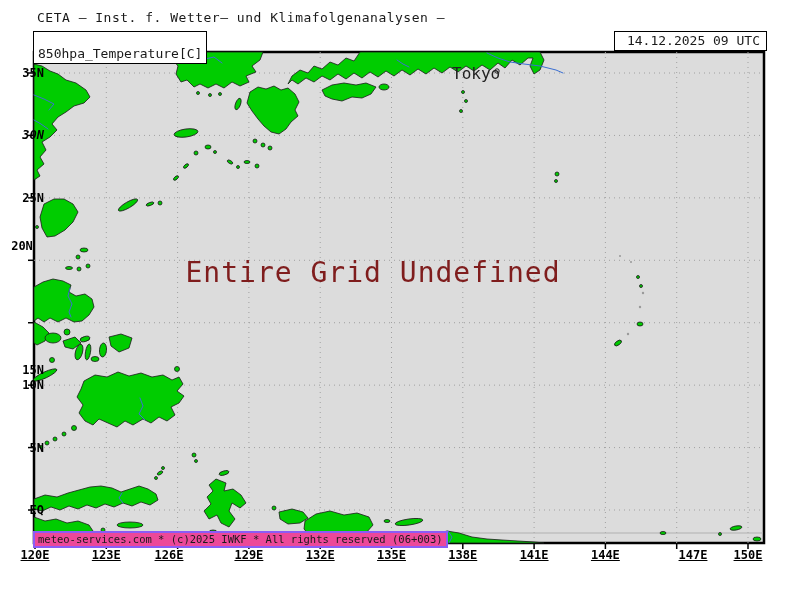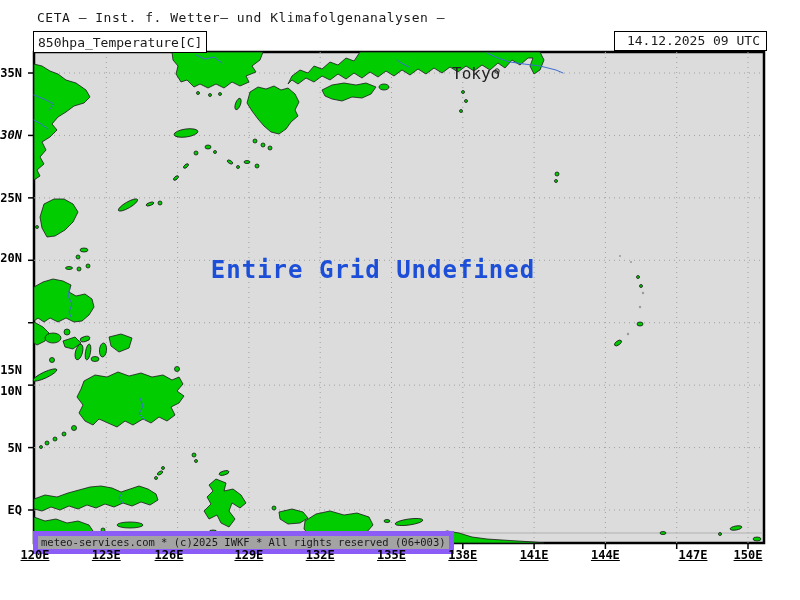--- a/index.html
+++ b/index.html
@@ -8,38 +8,38 @@
     font-family:"DejaVu Sans Mono","Liberation Mono",monospace;
     color:#000;overflow:hidden;
   }
   #map-svg{position:absolute;left:0;top:0;}
   .hdr{
     position:absolute;left:37px;top:10px;font-size:13px;letter-spacing:0.5px;
     white-space:nowrap;color:#1a1a1a;text-align:right;
   }
   .boxed{
     position:absolute;background:#ffffff;border:1px solid #000;
-    font-size:13px;padding:3px 4px 2px 4px;white-space:nowrap;color:#1a1a1a;
+    font-size:13px;padding:14px 4px 2px 4px;white-space:nowrap;color:#1a1a1a;
   }
   #product-box{left:33px;top:31px;}
   #datetime-box{right:33px;top:31px;padding:1px 6px 2px 12px;}
   #copyright-box{
-    position:absolute;left:33px;top:531px;background:#a3a3a3;border:5px solid #8b5cf6;
+    position:absolute;left:33px;top:531px;background:#ec4899;border:2px solid #8b5cf6;
     font-size:10.5px;padding:0 3px 1px 3px;white-space:nowrap;color:#1a1a1a;
   }
   #center-message{
     position:absolute;left:373px;top:256px;transform:translateX(-50%);
-    font-size:24px;letter-spacing:1px;white-space:nowrap;color:#1d4ed8;font-weight:bold;
+    font-size:28px;letter-spacing:1px;white-space:nowrap;color:#7f1d1d;
   }
   #tokyo-label{
     position:absolute;left:452px;top:64px;font-size:16px;color:#222;
     white-space:nowrap;
   }
   .lat-label{
-    position:absolute;left:0;width:22px;text-align:right;
+    position:absolute;left:0;width:44px;text-align:right;
     font-size:12px;font-weight:bold;color:#000;
   }
   .lon-label{
     position:absolute;width:50px;text-align:center;top:548px;
     font-size:12px;font-weight:bold;color:#000;text-decoration:underline;
   }
 </style>
 </head>
 <body>
 
@@ -218,18 +218,18 @@
     <div class="lon-label" style="left: 295.2px;">132E</div>
     <div class="lon-label" style="left: 366.5px;">135E</div>
     <div class="lon-label" style="left: 437.8px;">138E</div>
     <div class="lon-label" style="left: 509.1px;">141E</div>
     <div class="lon-label" style="left: 580.4px;">144E</div>
     <div class="lon-label" style="left: 668px;">147E</div>
     <div class="lon-label" style="left: 723px;">150E</div>
     <div class="lat-label" style="top: 66px;">35N</div>
     <div class="lat-label" style="top: 128.43px; font-style: italic;">30N</div>
     <div class="lat-label" style="top: 190.86px;">25N</div>
-    <div class="lat-label" style="top: 251px;">20N</div>
+    <div class="lat-label" style="top: 239px; text-align: center;">20N</div>
     <div class="lat-label" style="top: 334px; margin-top: 29px;">15N</div>
-    <div class="lat-label" style="top: 378.15px; margin-top: 6px;">10N</div>
+    <div class="lat-label" style="top: 378.15px;">10N</div>
     <div class="lat-label" style="top: 440.58px;">5N</div>
     <div class="lat-label" style="top: 503.01px;">EQ</div>
   </div>
 
 </body></html>

